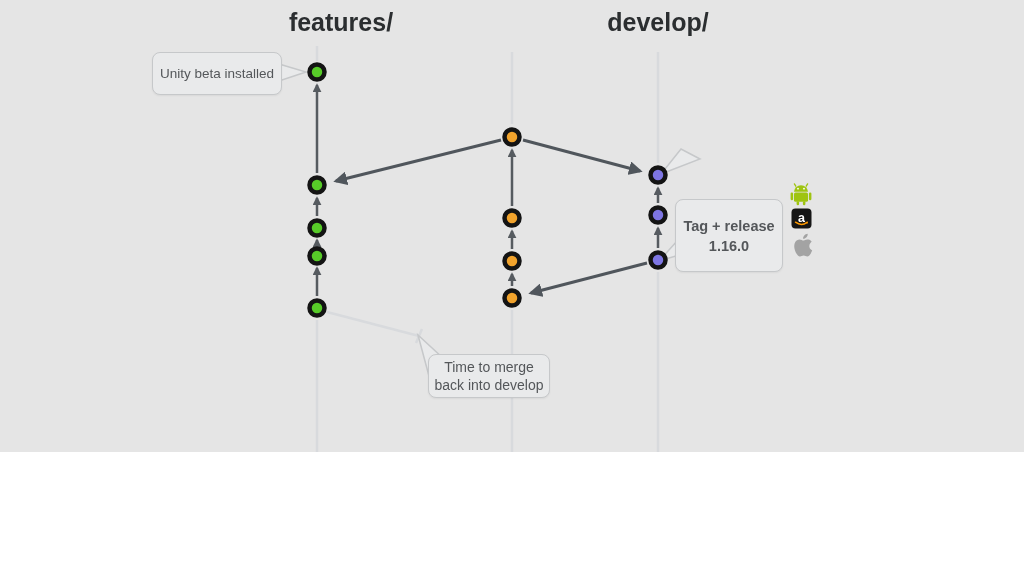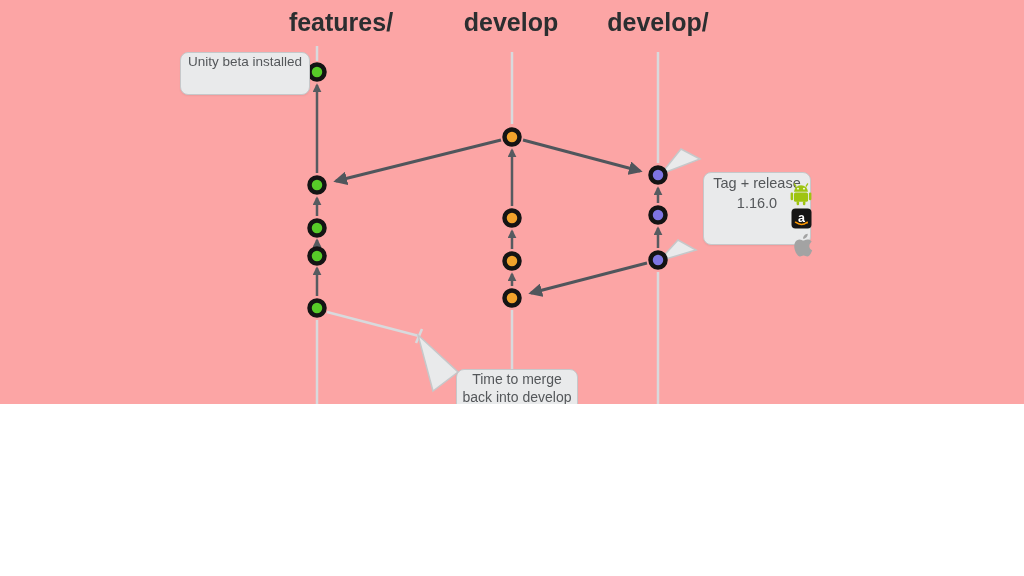--- a/index.html
+++ b/index.html
@@ -1,31 +1,31 @@
 <!DOCTYPE html>
 <html><head>
 <meta charset="utf-8">
 <style>
   html,body{margin:0;padding:0;background:#ffffff;}
-  .stage{position:relative;width:1024px;height:404px;overflow:hidden;background:#fca5a5;
+  .stage{position:relative;width:1024px;height:452px;overflow:hidden;background:#e5e5e5;
          font-family:"Liberation Sans",sans-serif;}
   .stage svg{position:absolute;left:0;top:0;}
   .branch-header{position:absolute;top:8px;width:140px;text-align:center;
                  font-size:25px;font-weight:600;color:#2b2e30;letter-spacing:0px;}
   .hdr-features{left:271px;}
   .hdr-develop{left:441px;}
   .hdr-releases{left:588px;}
   .callout{position:absolute;background:#e9eaeb;border:1.5px solid #c6c8ca;border-radius:8px;
            color:#54575a;font-size:13.5px;line-height:18px;display:flex;flex-direction:column;
-           justify-content:flex-start;align-items:center;text-align:center;box-sizing:border-box;
-           box-shadow:0 1px 2px rgba(0,0,0,0.06);margin-left:28px;}
+           justify-content:center;align-items:center;text-align:center;box-sizing:border-box;
+           box-shadow:0 1px 2px rgba(0,0,0,0.06);}
   .co-unity{left:152px;top:52px;width:130px;height:43px;}
   .co-branched{left:677px;top:122px;width:106px;height:43px;}
-  .co-tag{left:675px;top:172px;width:108px;height:73px;font-size:14.5px;line-height:20px;}
-  .co-time{left:428px;top:369px;width:122px;height:44px;font-size:14px;}
+  .co-tag{left:675px;top:199px;width:108px;height:73px;font-size:14.5px;line-height:20px;font-weight:bold;}
+  .co-time{left:428px;top:354px;width:122px;height:44px;font-size:14px;}
   .platform-icons{position:absolute;left:786px;top:182px;width:30px;display:flex;
                   flex-direction:column;align-items:center;gap:2px;}
   .platform-icons svg{position:static;display:block;}
 </style>
 </head>
 <body>
 
 <div class="stage">
 
   <svg width="1024" height="576" viewBox="0 0 1024 576">
@@ -90,21 +90,20 @@
       <circle cx="512" cy="218" r="7.5" fill="#f1a32c"></circle>
       <circle cx="512" cy="261" r="7.5" fill="#f1a32c"></circle>
       <circle cx="512" cy="298" r="7.5" fill="#f1a32c"></circle>
       <circle cx="658" cy="175" r="7.5" fill="#7e76e3"></circle>
       <circle cx="658" cy="215" r="7.5" fill="#7e76e3"></circle>
       <circle cx="658" cy="260" r="7.5" fill="#7e76e3"></circle>
     </g>
   </svg>
 
   <div class="branch-header hdr-features">features/</div>
-  <div class="branch-header hdr-develop">develop</div>
   <div class="branch-header hdr-releases">develop/</div>
 
   <div class="callout co-unity">
     <span>Unity beta installed</span>
   </div>
   <div class="callout co-tag">
     <span>Tag + release</span>
     <span>1.16.0</span>
   </div>
   <div class="callout co-time">

